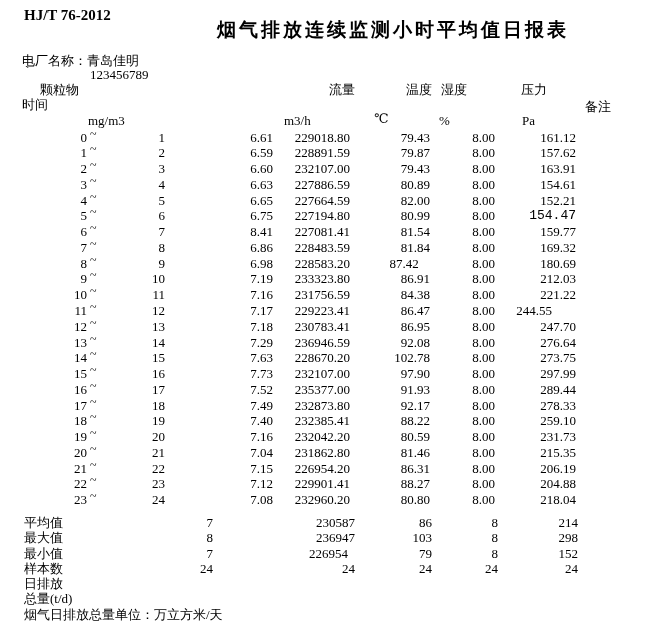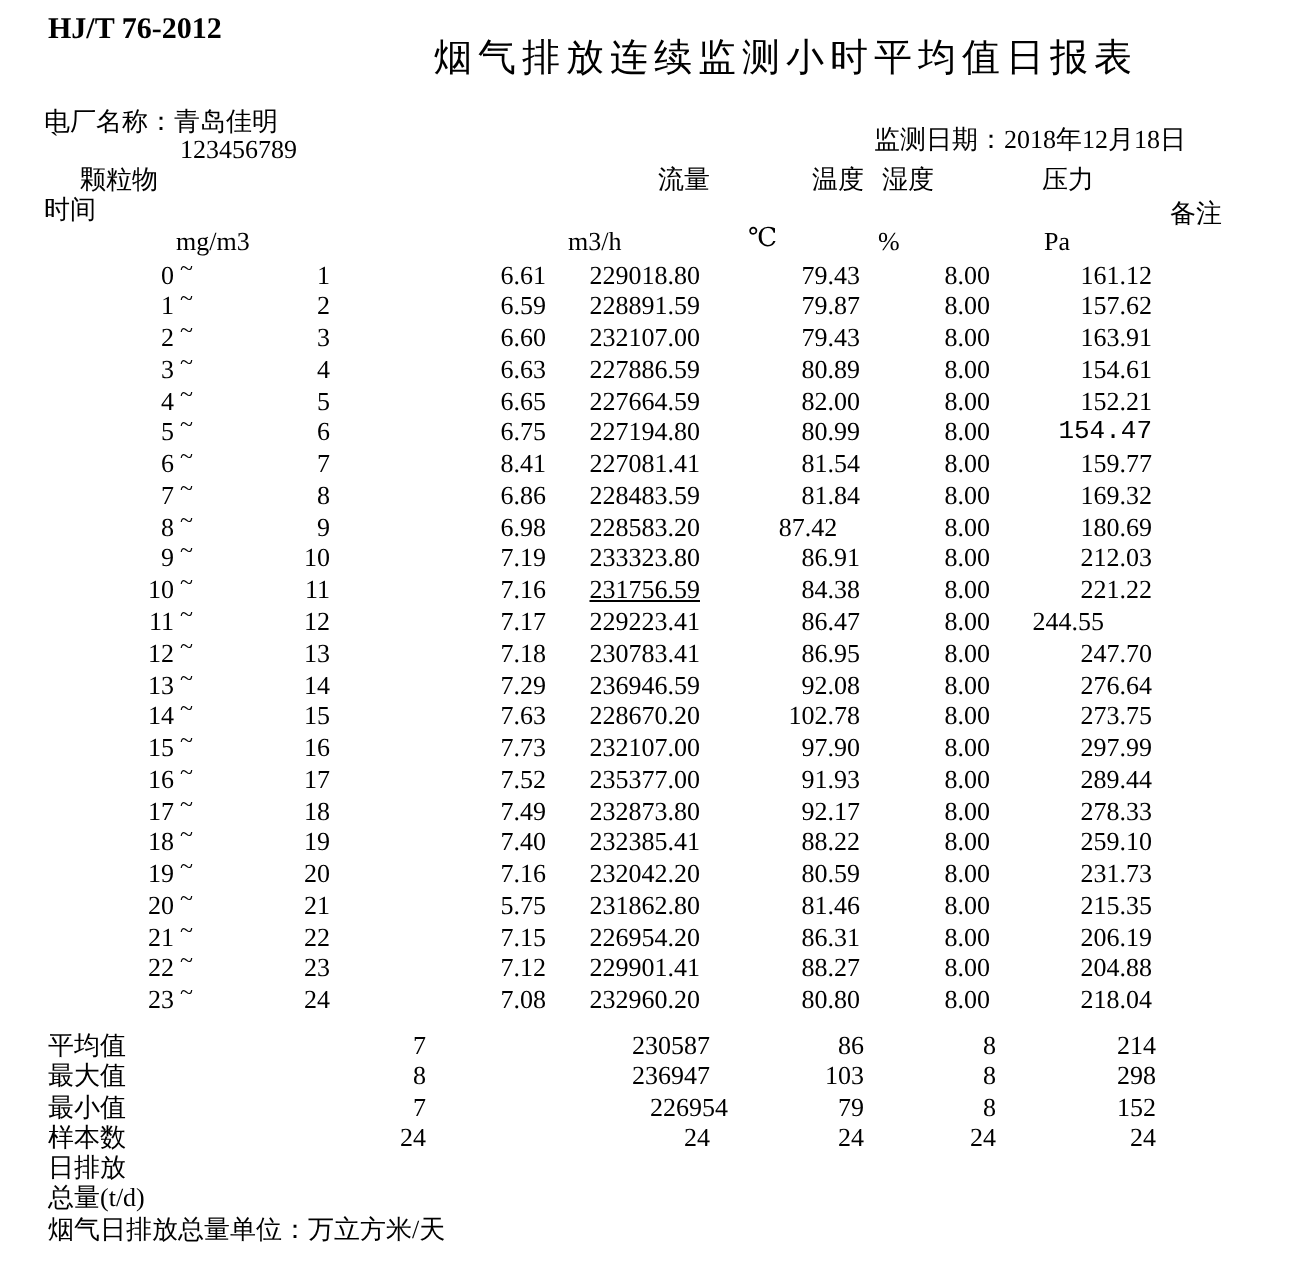--- a/index.html
+++ b/index.html
@@ -10,21 +10,21 @@
     color:#000000;
     font-family:"Liberation Serif","DejaVu Serif",serif;
     font-size:13px;
     line-height:14px;
     overflow:hidden;
   }
   .abs{position:absolute;white-space:nowrap;}
   .bold{font-weight:bold;}
   .title{
     font-size:19px;
-    font-weight:normal;
+    font-weight:bold;
     letter-spacing:3px;
   }
   .row{position:absolute;left:0;width:653px;height:15px;}
   .cell{position:absolute;text-align:right;white-space:nowrap;}
   .cell-left{text-align:left;}
   .tilde{position:absolute;text-align:left;font-size:12px;top:-4px;}
 </style>
 </head>
 <body>
 
@@ -33,21 +33,20 @@
   <div class="abs bold" style="left:24px;top:8px;font-size:15px;">HJ/T 76-2012</div>
 
   <div class="abs title" style="left:217px;top:23px;">烟气排放连续监测小时平均值日报表</div>
 
   <div class="abs" style="left:22px;top:54px;">电厂名称：青岛佳明</div>
 
   <div class="abs" style="left:25px;top:64px;">`</div>
 
   <div class="abs" style="left:90px;top:68px;">123456789</div>
 
-  <div class="abs" style="left:437px;top:63px;">监测日期：2018年12月18日</div>
 
   <div class="abs" style="left:40px;top:83px;">颗粒物</div>
   <div class="abs" style="left:329px;top:83px;">流量</div>
   <div class="abs" style="left:406px;top:83px;">温度</div>
   <div class="abs" style="left:441px;top:83px;">湿度</div>
   <div class="abs" style="left:521px;top:83px;">压力</div>
   <div class="abs" style="left:22px;top:98px;">时间</div>
   <div class="abs" style="left:585px;top:100px;">备注</div>
 
   <div class="abs" style="left:88px;top:114px;">mg/m3</div>
@@ -155,21 +154,21 @@
         <span class="cell" style="left: 268px; width: 82px;">233323.80</span>
         <span class="cell" style="left: 378px; width: 52px;">86.91</span>
         <span class="cell" style="left: 447px; width: 48px;">8.00</span>
         <span class="cell" style="left: 512px; width: 64px;">212.03</span>
       </div>
       <div class="row" style="top: 288.2px;">
         <span class="cell" style="left: 55px; width: 32px;">10</span>
         <span class="tilde" style="left: 90px; width: 14px;">~</span>
         <span class="cell" style="left: 125px; width: 40px;">11</span>
         <span class="cell" style="left: 213px; width: 60px;">7.16</span>
-        <span class="cell" style="left: 268px; width: 82px; text-decoration: underline;">231756.59</span>
+        <span class="cell" style="left: 268px; width: 82px;">231756.59</span>
         <span class="cell" style="left: 378px; width: 52px;">84.38</span>
         <span class="cell" style="left: 447px; width: 48px;">8.00</span>
         <span class="cell" style="left: 512px; width: 64px;">221.22</span>
       </div>
       <div class="row" style="top: 303.97px;">
         <span class="cell" style="left: 55px; width: 32px;">11</span>
         <span class="tilde" style="left: 90px; width: 14px;">~</span>
         <span class="cell" style="left: 125px; width: 40px;">12</span>
         <span class="cell" style="left: 213px; width: 60px;">7.17</span>
         <span class="cell" style="left: 268px; width: 82px;">229223.41</span>
@@ -254,21 +253,21 @@
         <span class="cell" style="left: 213px; width: 60px;">7.16</span>
         <span class="cell" style="left: 268px; width: 82px;">232042.20</span>
         <span class="cell" style="left: 378px; width: 52px;">80.59</span>
         <span class="cell" style="left: 447px; width: 48px;">8.00</span>
         <span class="cell" style="left: 512px; width: 64px;">231.73</span>
       </div>
       <div class="row" style="top: 445.9px;">
         <span class="cell" style="left: 55px; width: 32px;">20</span>
         <span class="tilde" style="left: 90px; width: 14px;">~</span>
         <span class="cell" style="left: 125px; width: 40px;">21</span>
-        <span class="cell" style="left: 213px; width: 60px;">5.75</span>
+        <span class="cell" style="left: 213px; width: 60px;">7.04</span>
         <span class="cell" style="left: 268px; width: 82px;">231862.80</span>
         <span class="cell" style="left: 378px; width: 52px;">81.46</span>
         <span class="cell" style="left: 447px; width: 48px;">8.00</span>
         <span class="cell" style="left: 512px; width: 64px;">215.35</span>
       </div>
       <div class="row" style="top: 461.67px;">
         <span class="cell" style="left: 55px; width: 32px;">21</span>
         <span class="tilde" style="left: 90px; width: 14px;">~</span>
         <span class="cell" style="left: 125px; width: 40px;">22</span>
         <span class="cell" style="left: 213px; width: 60px;">7.15</span>
@@ -311,21 +310,21 @@
         <span class="cell cell-left" style="left: 24px;">最大值</span>
         <span class="cell" style="left: 153px; width: 60px;">8</span>
         <span class="cell" style="left: 273px; width: 82px;">236947</span>
         <span class="cell" style="left: 380px; width: 52px;">103</span>
         <span class="cell" style="left: 450px; width: 48px;">8</span>
         <span class="cell" style="left: 514px; width: 64px;">298</span>
       </div>
       <div class="row" style="top: 546.5px;">
         <span class="cell cell-left" style="left: 24px;">最小值</span>
         <span class="cell" style="left: 153px; width: 60px;">7</span>
-        <span class="cell" style="left: 282px; width: 82px;">226954</span>
+        <span class="cell" style="left: 266px; width: 82px;">226954</span>
         <span class="cell" style="left: 380px; width: 52px;">79</span>
         <span class="cell" style="left: 450px; width: 48px;">8</span>
         <span class="cell" style="left: 514px; width: 64px;">152</span>
       </div>
       <div class="row" style="top: 562px;">
         <span class="cell cell-left" style="left: 24px;">样本数</span>
         <span class="cell" style="left: 153px; width: 60px;">24</span>
         <span class="cell" style="left: 273px; width: 82px;">24</span>
         <span class="cell" style="left: 380px; width: 52px;">24</span>
         <span class="cell" style="left: 450px; width: 48px;">24</span>

